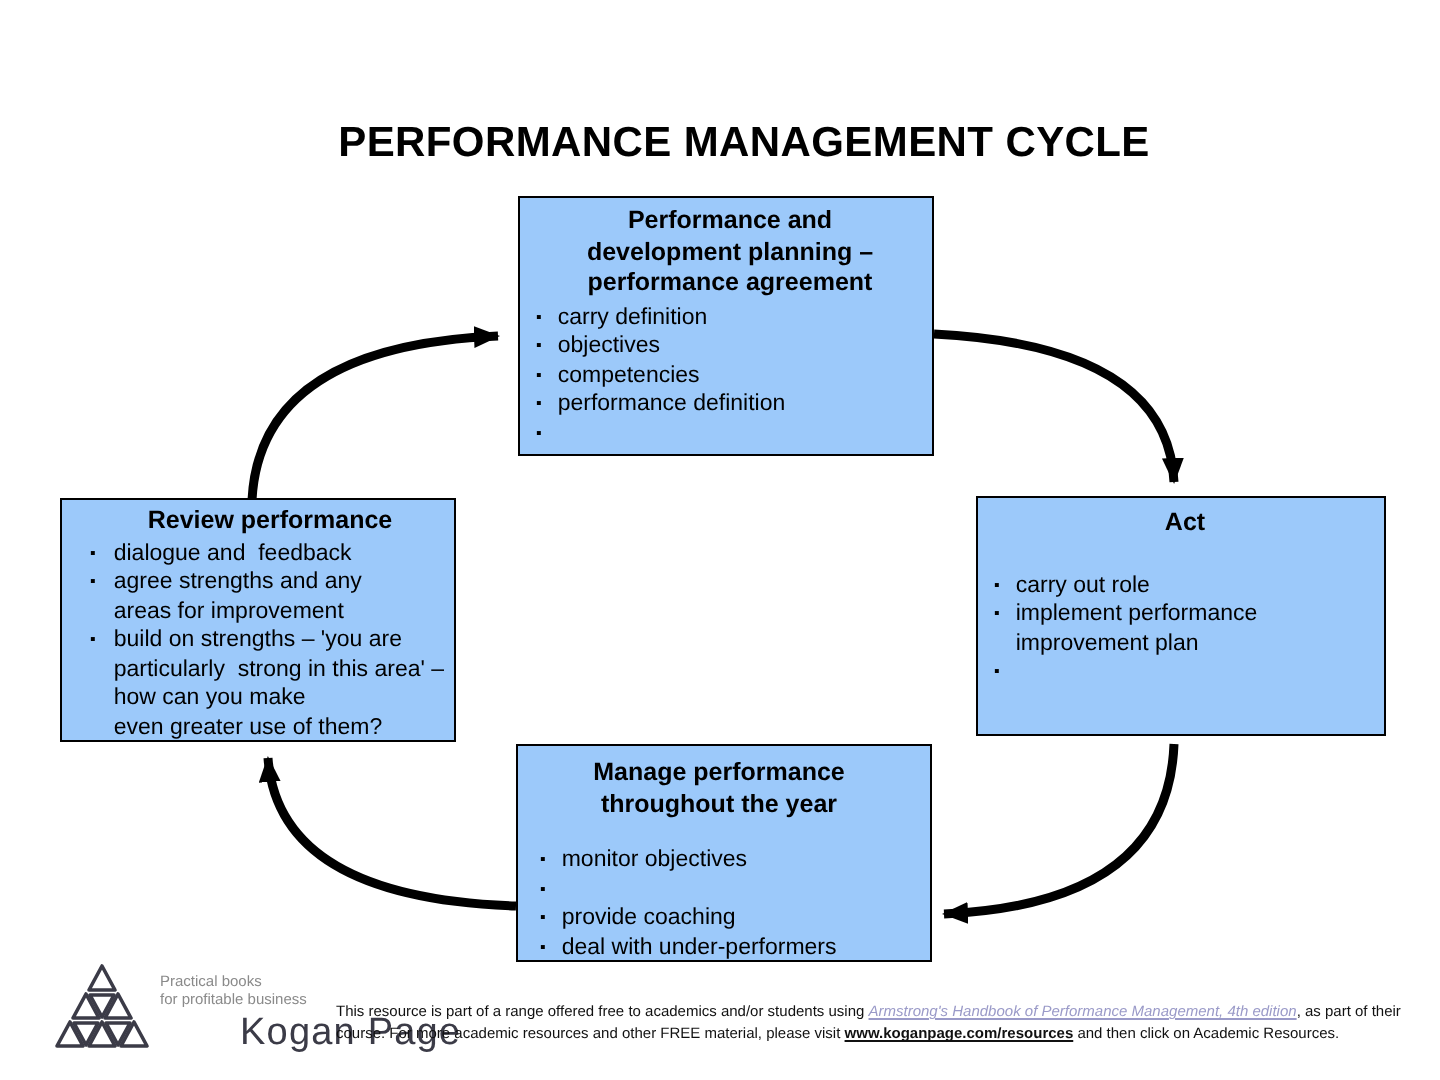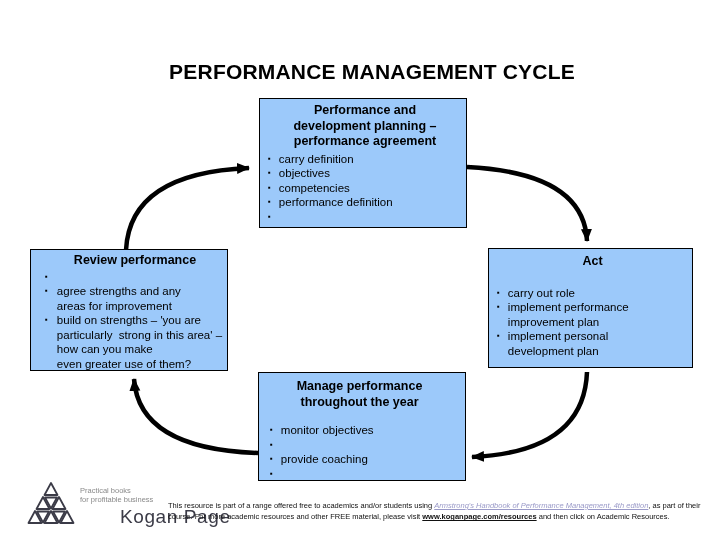--- a/index.html
+++ b/index.html
@@ -154,20 +154,21 @@
         </div>
       </div>
   </div>
 
   <div class="box box-review">
     <div class="box-heading">Review performance</div>
     <div class="bullets">
 
         <div class="bullet-row">
           <span class="bullet-marker">▪</span>
+          <span class="bullet-text">dialogue and  feedback</span>
         </div>
 
         <div class="bullet-row">
           <span class="bullet-marker">▪</span>
           <span class="bullet-text">agree strengths and any
 areas for improvement</span>
         </div>
 
         <div class="bullet-row">
           <span class="bullet-marker">▪</span>
@@ -189,22 +190,20 @@
         </div>
 
         <div class="bullet-row">
           <span class="bullet-marker">▪</span>
           <span class="bullet-text">implement performance
 improvement plan</span>
         </div>
 
         <div class="bullet-row">
           <span class="bullet-marker">▪</span>
-          <span class="bullet-text">implement personal
-development plan</span>
         </div>
       </div>
   </div>
 
   <div class="box box-manage">
     <div class="box-heading">Manage performance
 throughout the year</div>
     <div class="bullets">
 
         <div class="bullet-row">
@@ -216,20 +215,21 @@
           <span class="bullet-marker">▪</span>
         </div>
 
         <div class="bullet-row">
           <span class="bullet-marker">▪</span>
           <span class="bullet-text">provide coaching</span>
         </div>
 
         <div class="bullet-row">
           <span class="bullet-marker">▪</span>
+          <span class="bullet-text">deal with under-performers</span>
         </div>
       </div>
   </div>
 
   <div class="footer-logo">
     <svg class="logo-triangles" viewBox="0 0 50 50">
       <g fill="none" stroke="#3b3b47" stroke-width="1.8" stroke-linejoin="round">
         <path d="M25 3 L31.5 15 L18.5 15 z"></path>
         <path d="M19 17.5 L31 17.5 L25 28.5 z"></path>
         <path d="M17 17 L23.5 29 L10.5 29 z"></path>

